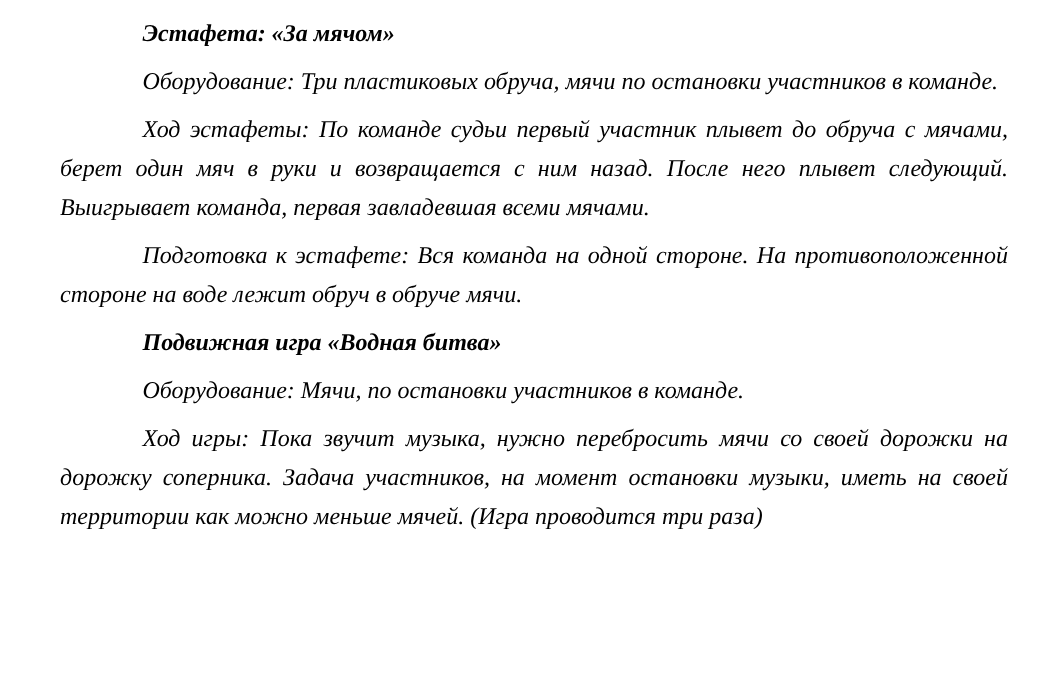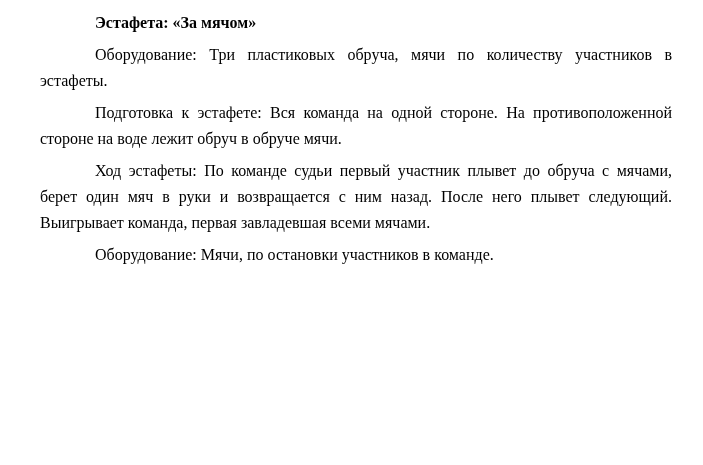--- a/index.html
+++ b/index.html
@@ -11,43 +11,46 @@
       width: 703px;
       height: 465px;
       box-sizing: border-box;
       background: #ffffff;
       color: #000000;
       font-family: "Liberation Serif", "DejaVu Serif", serif;
       font-size: 16px;
       line-height: 26px;
       padding: 10px 31px 0 40px;
       overflow: hidden;
+      font-style: italic;
     }
     .heading {
       font-weight: bold;
       text-indent: 55px;
       margin: 0 0 6px 0;
       font-size: 16px;
       line-height: 26px;
     }
     .para {
       text-align: justify;
       text-indent: 55px;
       margin: 0 0 6px 0;
     }
   </style>
 </head>
 <body>
 
 <div class="page">
   <p class="heading">Эстафета: «За мячом»</p>
 
-  <p class="para">Оборудование: Три пластиковых обруча, мячи по количеству участников в эстафеты.</p>
+  <p class="para">Оборудование: Три пластиковых обруча, мячи по остановки участников в команде.</p>
+
+  <p class="para">Ход эстафеты: По команде судьи первый участник плывет до обруча с мячами, берет один мяч в руки и возвращается с ним назад. После него плывет следующий. Выигрывает команда, первая завладевшая всеми мячами.</p>
 
   <p class="para">Подготовка к эстафете: Вся команда на одной стороне. На противоположенной стороне на воде лежит обруч в обруче мячи.</p>
 
-  <p class="para">Ход эстафеты: По команде судьи первый участник плывет до обруча с мячами, берет один мяч в руки и возвращается с ним назад. После него плывет следующий. Выигрывает команда, первая завладевшая всеми мячами.</p>
-
+  <p class="heading">Подвижная игра «Водная битва»</p>
 
   <p class="para">Оборудование: Мячи, по остановки участников в команде.</p>
 
 
+  <p class="para">Ход игры: Пока звучит музыка, нужно перебросить мячи со своей дорожки на дорожку соперника. Задача участников, на момент остановки музыки, иметь на своей территории как можно меньше мячей. (Игра проводится три раза)</p>
 </div>
 
 </body></html>

